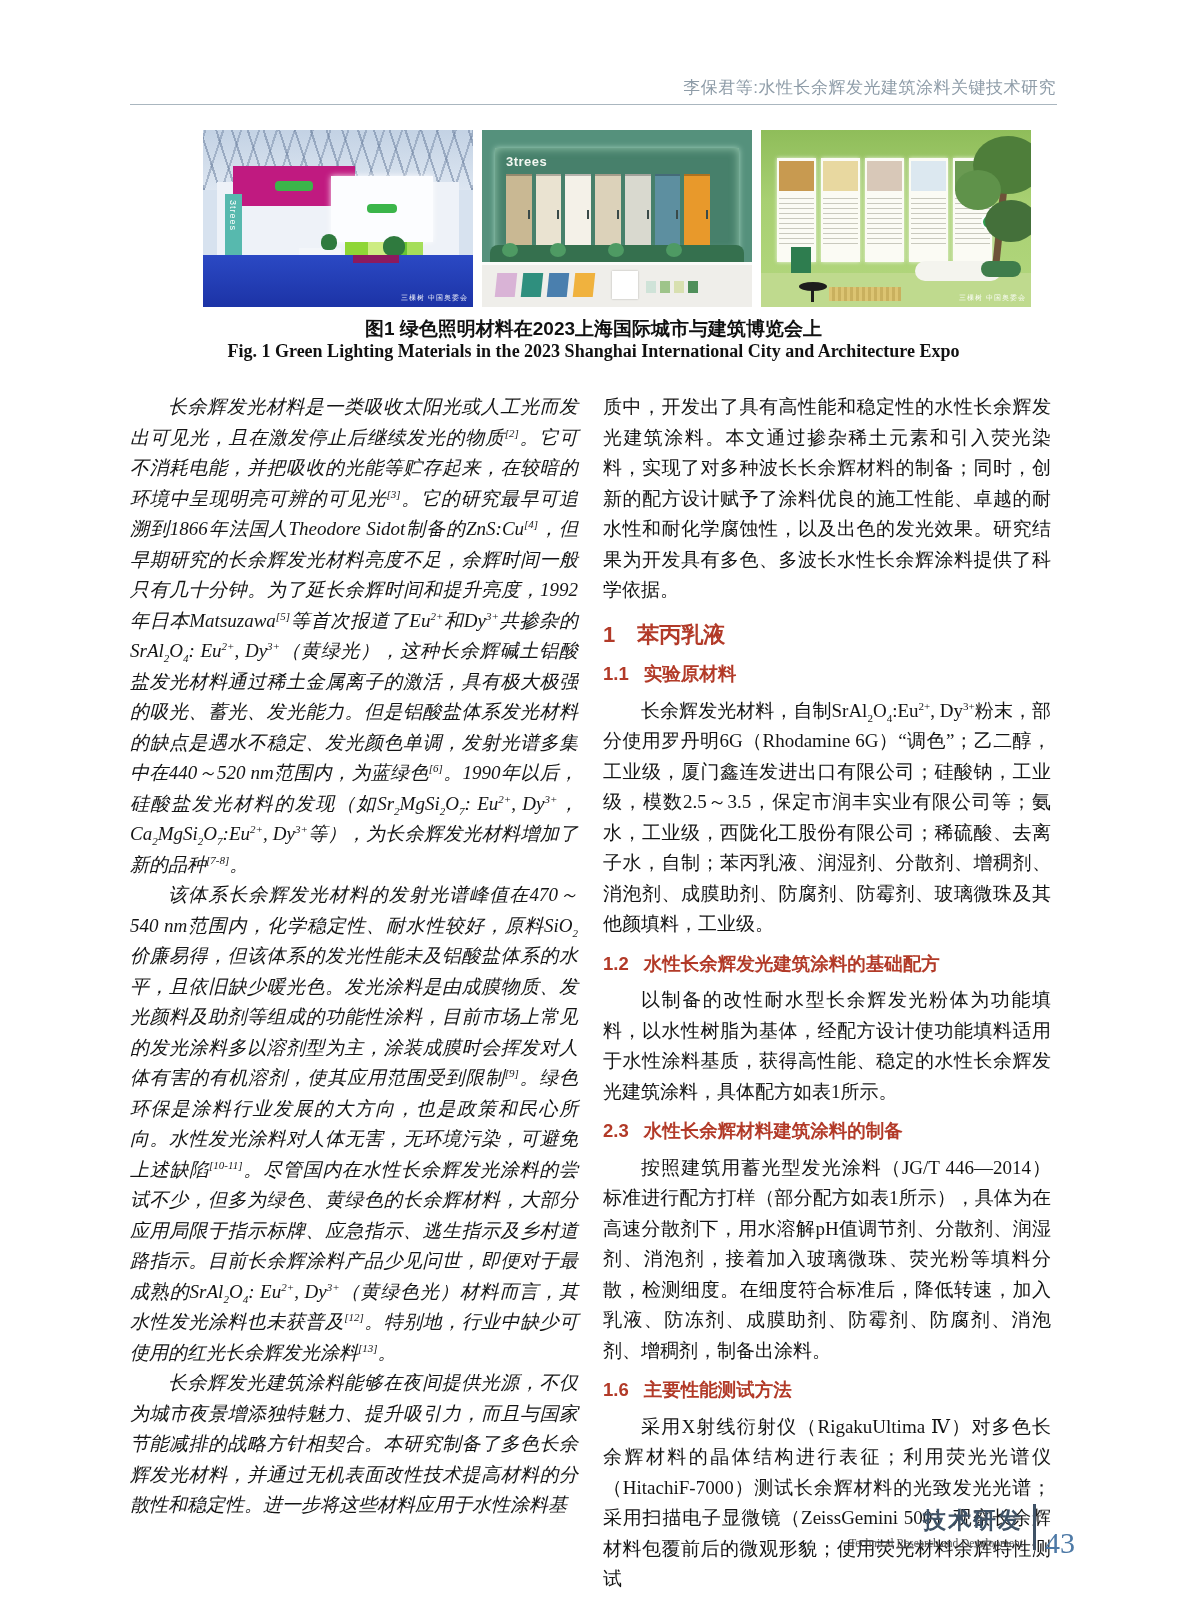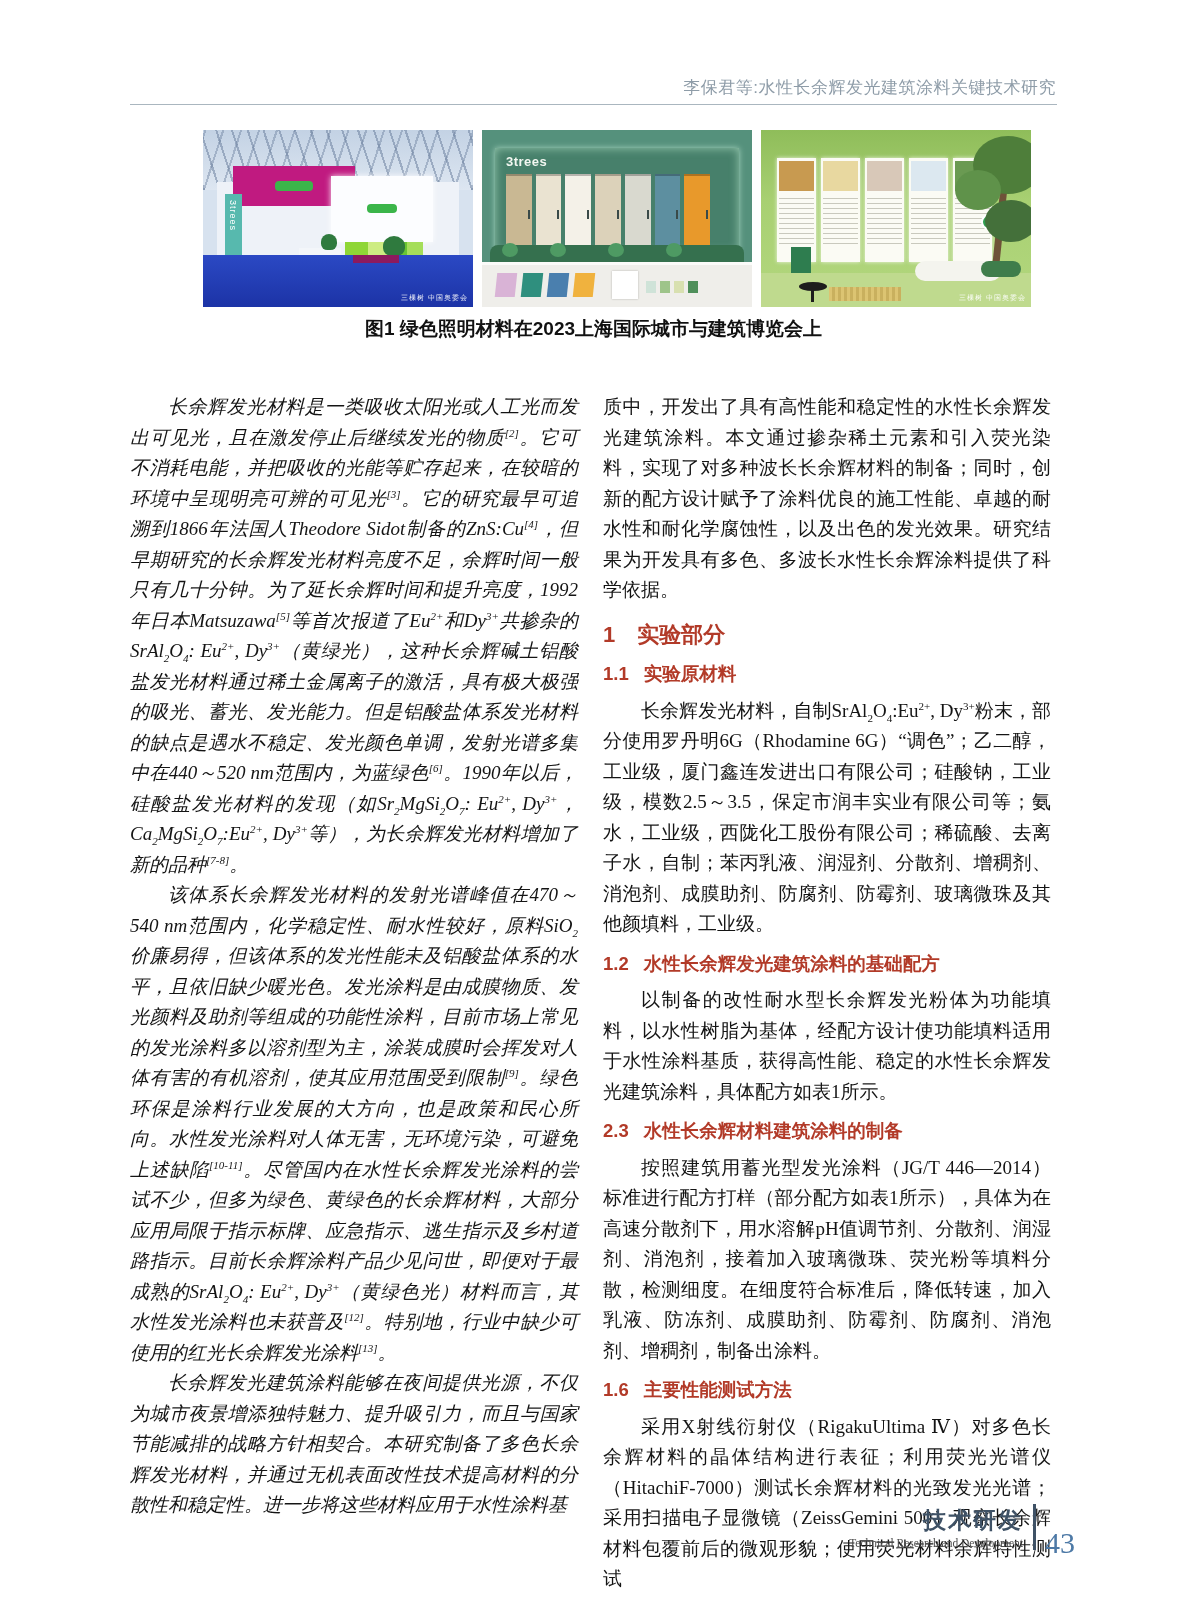--- a/index.html
+++ b/index.html
@@ -212,32 +212,33 @@
       <div class="bench"></div>
       <div class="planter-green"></div>
       <div class="mat"></div>
       <div class="table"></div>
       <div class="sign"></div>
       <div class="wm">三棵树  中国奥委会</div>
     </div>
   </div>
 
   <div class="cap-zh">图1  绿色照明材料在2023上海国际城市与建筑博览会上</div>
+  <div class="cap-en">Fig. 1  Green Lighting Materials in the 2023 Shanghai International City and Architecture Expo</div>
 
   <div class="col col-left">
     <p class="no-indent" style="text-indent:2em">长余辉发光材料是一类吸收太阳光或人工光而发出可见光，且在激发停止后继续发光的物质<sup>[2]</sup>。它可不消耗电能，并把吸收的光能等贮存起来，在较暗的环境中呈现明亮可辨的可见光<sup>[3]</sup>。它的研究最早可追溯到1866年法国人Theodore Sidot制备的ZnS:Cu<sup>[4]</sup>，但早期研究的长余辉发光材料亮度不足，余辉时间一般只有几十分钟。为了延长余辉时间和提升亮度，1992年日本Matsuzawa<sup>[5]</sup>等首次报道了Eu<sup>2+</sup>和Dy<sup>3+</sup>共掺杂的SrAl<sub>2</sub>O<sub>4</sub>: Eu<sup>2+</sup>, Dy<sup>3+</sup>（黄绿光），这种长余辉碱土铝酸盐发光材料通过稀土金属离子的激活，具有极大极强的吸光、蓄光、发光能力。但是铝酸盐体系发光材料的缺点是遇水不稳定、发光颜色单调，发射光谱多集中在440～520 nm范围内，为蓝绿色<sup>[6]</sup>。1990年以后，硅酸盐发光材料的发现（如Sr<sub>2</sub>MgSi<sub>2</sub>O<sub>7</sub>: Eu<sup>2+</sup>, Dy<sup>3+</sup>，Ca<sub>2</sub>MgSi<sub>2</sub>O<sub>7</sub>:Eu<sup>2+</sup>, Dy<sup>3+</sup>等），为长余辉发光材料增加了新的品种<sup>[7-8]</sup>。</p>
     <p>该体系长余辉发光材料的发射光谱峰值在470～540 nm范围内，化学稳定性、耐水性较好，原料SiO<sub>2</sub>价廉易得，但该体系的发光性能未及铝酸盐体系的水平，且依旧缺少暖光色。发光涂料是由成膜物质、发光颜料及助剂等组成的功能性涂料，目前市场上常见的发光涂料多以溶剂型为主，涂装成膜时会挥发对人体有害的有机溶剂，使其应用范围受到限制<sup>[9]</sup>。绿色环保是涂料行业发展的大方向，也是政策和民心所向。水性发光涂料对人体无害，无环境污染，可避免上述缺陷<sup>[10-11]</sup>。尽管国内在水性长余辉发光涂料的尝试不少，但多为绿色、黄绿色的长余辉材料，大部分应用局限于指示标牌、应急指示、逃生指示及乡村道路指示。目前长余辉涂料产品少见问世，即便对于最成熟的SrAl<sub>2</sub>O<sub>4</sub>: Eu<sup>2+</sup>, Dy<sup>3+</sup>（黄绿色光）材料而言，其水性发光涂料也未获普及<sup>[12]</sup>。特别地，行业中缺少可使用的红光长余辉发光涂料<sup>[13]</sup>。</p>
     <p>长余辉发光建筑涂料能够在夜间提供光源，不仅为城市夜景增添独特魅力、提升吸引力，而且与国家节能减排的战略方针相契合。本研究制备了多色长余辉发光材料，并通过无机表面改性技术提高材料的分散性和稳定性。进一步将这些材料应用于水性涂料基</p>
   </div>
 
   <div class="col col-right">
     <p class="no-indent">质中，开发出了具有高性能和稳定性的水性长余辉发光建筑涂料。本文通过掺杂稀土元素和引入荧光染料，实现了对多种波长长余辉材料的制备；同时，创新的配方设计赋予了涂料优良的施工性能、卓越的耐水性和耐化学腐蚀性，以及出色的发光效果。研究结果为开发具有多色、多波长水性长余辉涂料提供了科学依据。</p>
 
     <div class="sec-h1">
-      <span class="num">1</span><span>实验部分</span>
+      <span class="num">1</span><span>苯丙乳液</span>
     </div>
 
     <div class="sec-h2">
       <span class="num">1.1</span><span>实验原材料</span>
     </div>
     <p>长余辉发光材料，自制SrAl<sub>2</sub>O<sub>4</sub>:Eu<sup>2+</sup>, Dy<sup>3+</sup>粉末，部分使用罗丹明6G（Rhodamine 6G）“调色”；乙二醇，工业级，厦门鑫连发进出口有限公司；硅酸钠，工业级，模数2.5～3.5，保定市润丰实业有限公司等；氨水，工业级，西陇化工股份有限公司；稀硫酸、去离子水，自制；苯丙乳液、润湿剂、分散剂、增稠剂、消泡剂、成膜助剂、防腐剂、防霉剂、玻璃微珠及其他颜填料，工业级。</p>
 
     <div class="sec-h2">
       <span class="num">1.2</span><span>水性长余辉发光建筑涂料的基础配方</span>
     </div>

